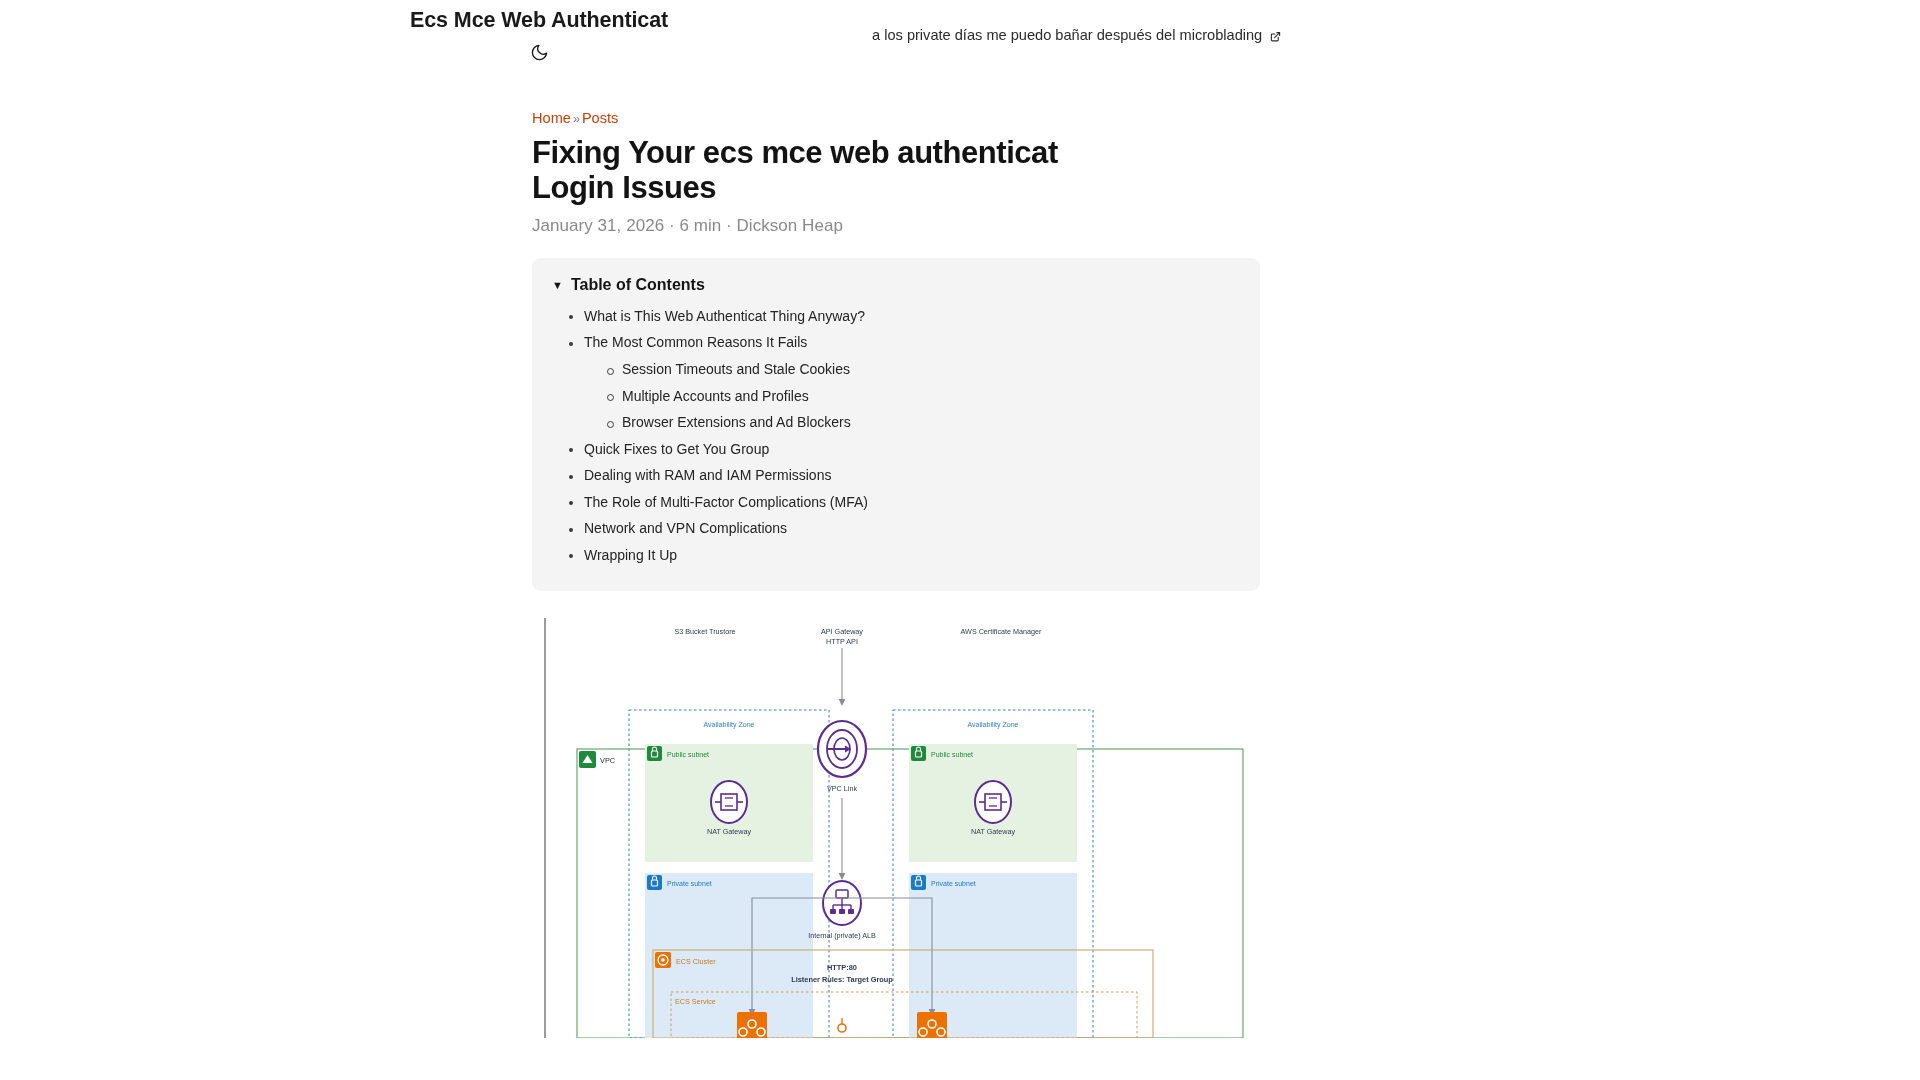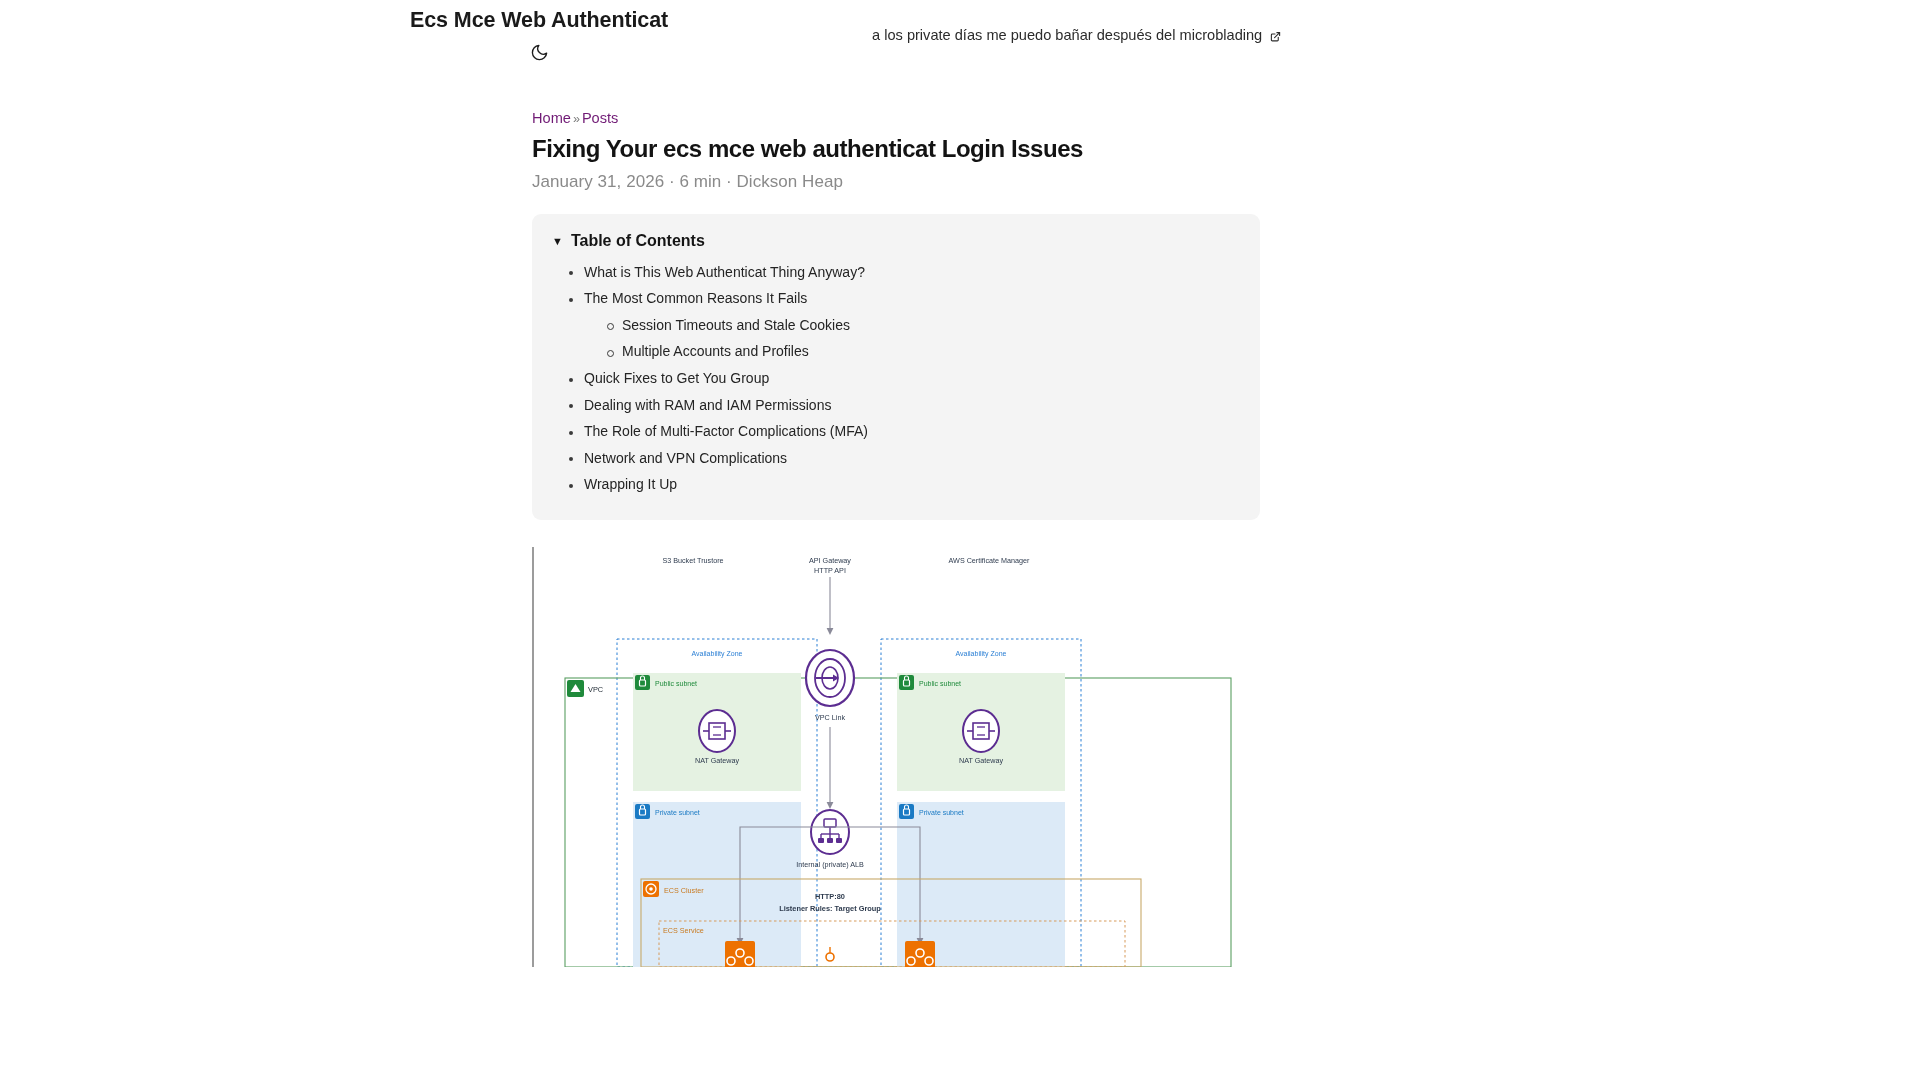--- a/index.html
+++ b/index.html
@@ -104,31 +104,31 @@
     width: 728px;
   }
 
   .breadcrumb {
     font-size: 14.6px;
     color: #3d3d3d;
     margin-bottom: 6px;
     line-height: 1.4;
   }
   .breadcrumb a {
-    color: #701a75;
+    color: #c2410c;
     text-decoration: none;
   }
   .breadcrumb .sep {
     color: #7a7a7a;
     font-size: 12.5px;
     margin: 0 2px;
   }
 
   .post-title {
-    font-size: 24px;
+    font-size: 31px;
     line-height: 1.16;
     font-weight: 700;
     letter-spacing: -0.45px;
     color: #131313;
     margin-bottom: 10px;
     max-width: 560px;
   }
 
   .post-meta {
     font-size: 17px;
@@ -207,21 +207,21 @@
     width: 5px;
     height: 5px;
     border-radius: 50%;
     border: 1px solid #3a3a3a;
     background: transparent;
   }
 
   
   .post-figure {
     width: 100%;
-    margin: 0;
+    margin: 12px;
     position: relative;
   }
 
   .diagram {
     width: 100%;
     height: 420px;
     display: block;
     background: #ffffff;
     border-left: 2px solid #9c9c9c;
   }
@@ -279,20 +279,21 @@
     <div class="toc">
       <div class="toc-summary">
         <span class="toc-caret">▼</span>
         <span>Table of Contents</span>
       </div>
       <ul id="toc-root">
           <li class="level1"><a href="#">What is This Web Authenticat Thing Anyway?</a></li>
           <li class="level1"><a href="#">The Most Common Reasons It Fails</a><ul>
               <li class="level2"><a href="#">Session Timeouts and Stale Cookies</a></li>
               <li class="level2"><a href="#">Multiple Accounts and Profiles</a></li>
+              <li class="level2"><a href="#">Browser Extensions and Ad Blockers</a></li>
             </ul></li>
           <li class="level1"><a href="#">Quick Fixes to Get You Group</a></li>
           <li class="level1"><a href="#">Dealing with RAM and IAM Permissions</a></li>
           <li class="level1"><a href="#">The Role of Multi-Factor Complications (MFA)</a></li>
           <li class="level1"><a href="#">Network and VPN Complications</a></li>
           <li class="level1"><a href="#">Wrapping It Up</a></li>
         </ul>
     </div>
 
     <figure class="post-figure">

